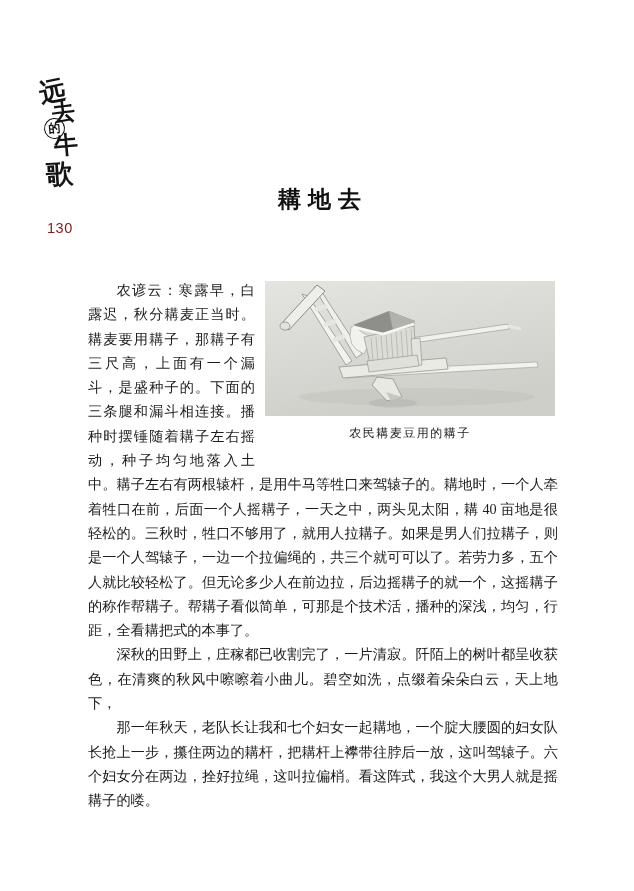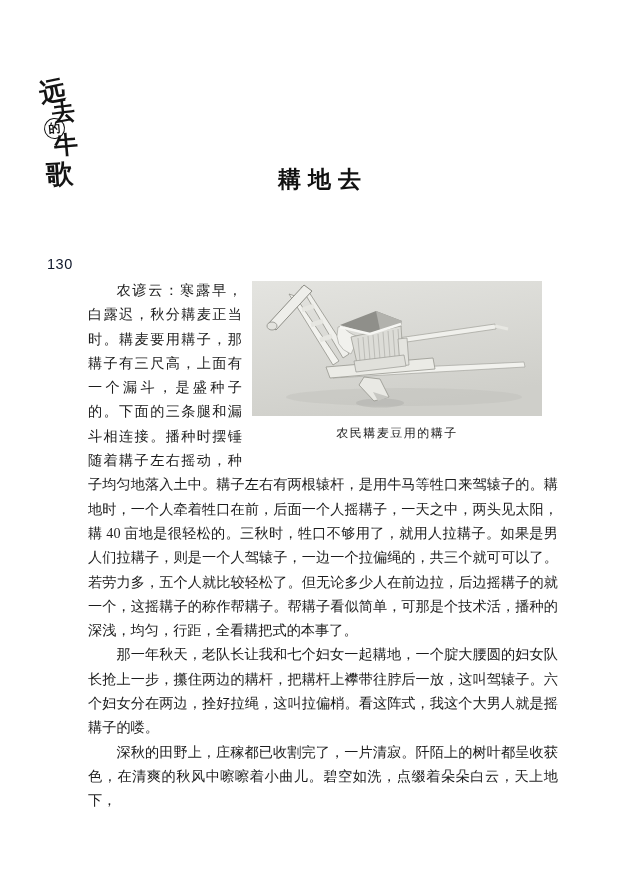--- a/index.html
+++ b/index.html
@@ -30,27 +30,26 @@
     font-size:12px; line-height:19px; text-align:center;
     transform:rotate(-5deg);
   }
   .c3 { left:18px; top:61px; font-size:24px; transform:rotate(-5deg); }
   .c4 { left:10px; top:88px; font-size:27px; transform:rotate(-4deg); }
 
   .page-number {
     position:absolute; left:47px; top:220px;
     font-size:14.5px; letter-spacing:0.5px;
     font-family:"Liberation Sans", sans-serif;
-    color:#0f172a;
-    margin-top:36px;
+    color:#7f1d1d;
   }
 
   
   .title {
-    position:absolute; top:164px; left:88px; width:470px;
+    position:absolute; top:184px; left:88px; width:470px;
     margin:0; text-align:center;
     font-size:23px; font-weight:bold; letter-spacing:7px;
     color:#111;
   }
   .content {
     position:absolute; left:88px; top:278px; width:470px;
     font-size:14.2px; line-height:24.3px;
     text-align:justify;
   }
   .content p { margin:0; text-indent:2em; }
@@ -83,21 +82,21 @@
     <span class="cal c3">牛</span>
     <span class="cal c4">歌</span>
   </div>
 
   <div class="page-number">130</div>
 
   <h1 class="title">耩地去</h1>
 
   <div class="content">
 
-    <figure class="photo-figure" style="margin-top:3px;margin-right:16px;">
+    <figure class="photo-figure" style="margin-top:3px;margin-right:3px;">
       <div class="photo">
         <svg viewBox="0 0 290 135" width="290" height="135" xmlns="http://www.w3.org/2000/svg">
           <defs>
             <linearGradient id="bgGrad" x1="0" y1="0" x2="0.35" y2="1">
               <stop offset="0" stop-color="#e4e4e0"></stop>
               <stop offset="1" stop-color="#cfcfca"></stop>
             </linearGradient>
           </defs>
           <rect width="290" height="135" fill="url(#bgGrad)"></rect>
           <ellipse cx="152" cy="116" rx="118" ry="9" fill="#bdbdb8" opacity="0.4"></ellipse>
@@ -140,17 +139,17 @@
           <polygon points="102,80 152,74 154,85 104,91" fill="#e0e0db" stroke="#9a9a93" stroke-width="0.7"></polygon>
 
           <polygon points="112,96 128,98 137,116 122,120 107,104" fill="#e9e9e4" stroke="#93938c" stroke-width="0.8"></polygon>
           <polygon points="121,111 137,116 126,120" fill="#c7c7c2"></polygon>
         </svg>
       </div>
       <figcaption>农民耩麦豆用的耩子</figcaption>
     </figure>
 
     <p>农谚云：寒露早，白露迟，秋分耩麦正当时。耩麦要用耩子，那耩子有三尺高，上面有一个漏斗，是盛种子的。下面的三条腿和漏斗相连接。播种时摆锤随着耩子左右摇动，种子均匀地落入土中。耩子左右有两根辕杆，是用牛马等牲口来驾辕子的。耩地时，一个人牵着牲口在前，后面一个人摇耩子，一天之中，两头见太阳，耩 40 亩地是很轻松的。三秋时，牲口不够用了，就用人拉耩子。如果是男人们拉耩子，则是一个人驾辕子，一边一个拉偏绳的，共三个就可可以了。若劳力多，五个人就比较轻松了。但无论多少人在前边拉，后边摇耩子的就一个，这摇耩子的称作帮耩子。帮耩子看似简单，可那是个技术活，播种的深浅，均匀，行距，全看耩把式的本事了。</p>
+    <p>深秋的田野上，庄稼都已收割完了，一片清寂。阡陌上的树叶都呈收获色，在清爽的秋风中嚓嚓着小曲儿。碧空如洗，点缀着朵朵白云，天上地下，</p>
     <p>那一年秋天，老队长让我和七个妇女一起耩地，一个腚大腰圆的妇女队长抢上一步，攥住两边的耩杆，把耩杆上襻带往脖后一放，这叫驾辕子。六个妇女分在两边，拴好拉绳，这叫拉偏梢。看这阵式，我这个大男人就是摇耩子的喽。</p>
-    <p>深秋的田野上，庄稼都已收割完了，一片清寂。阡陌上的树叶都呈收获色，在清爽的秋风中嚓嚓着小曲儿。碧空如洗，点缀着朵朵白云，天上地下，</p>
   </div>
 
 </div>
 
 </body></html>

